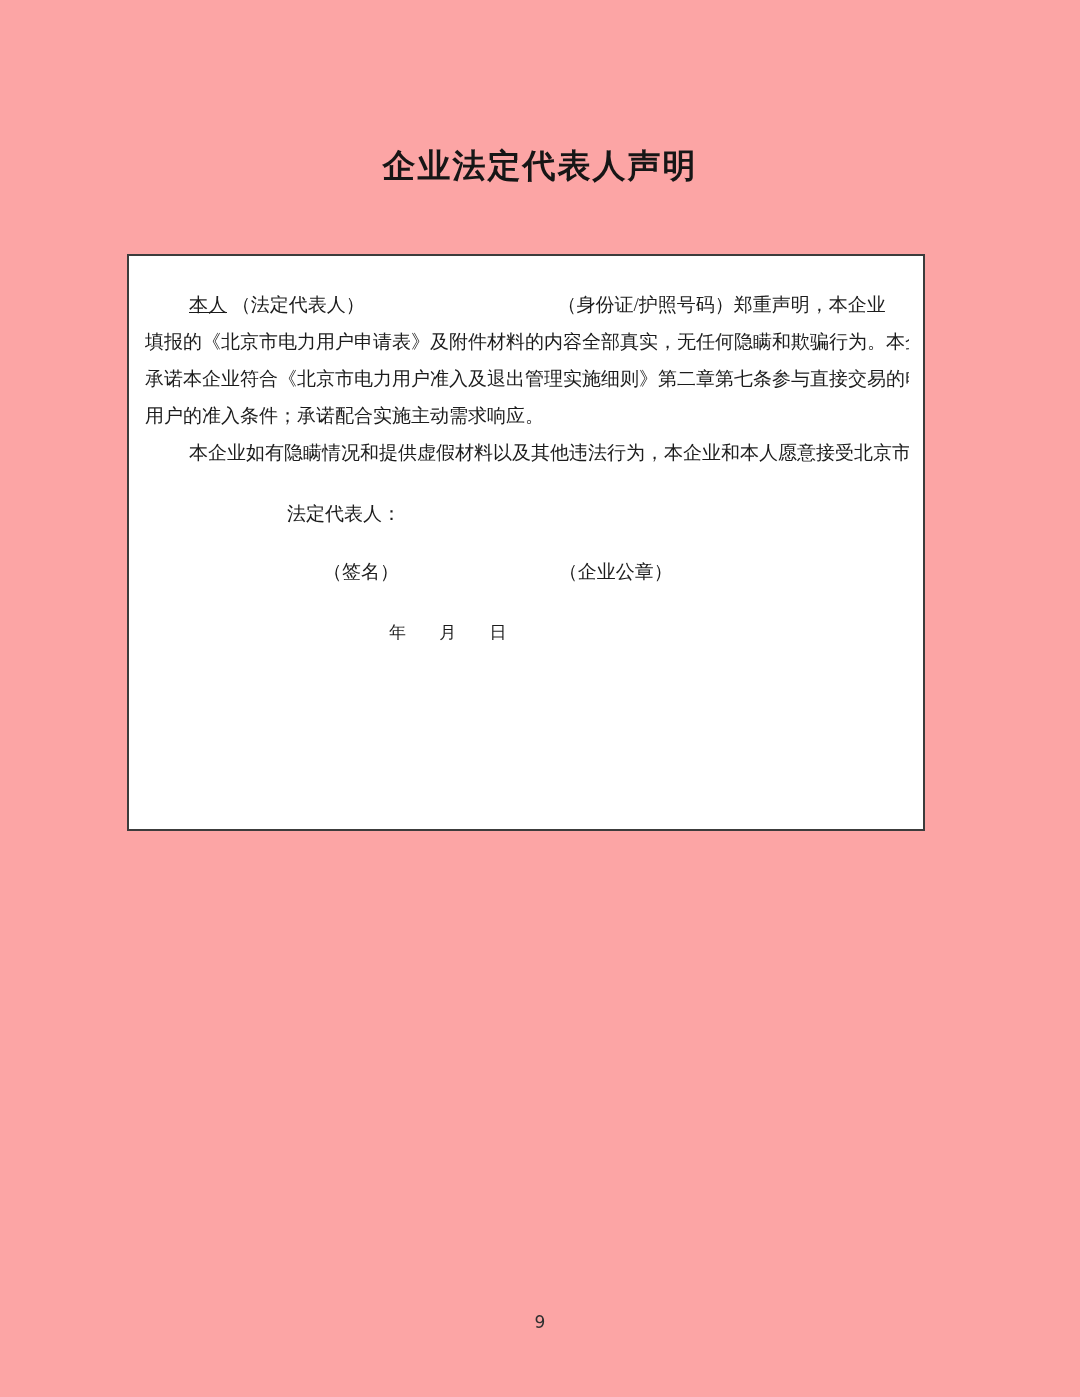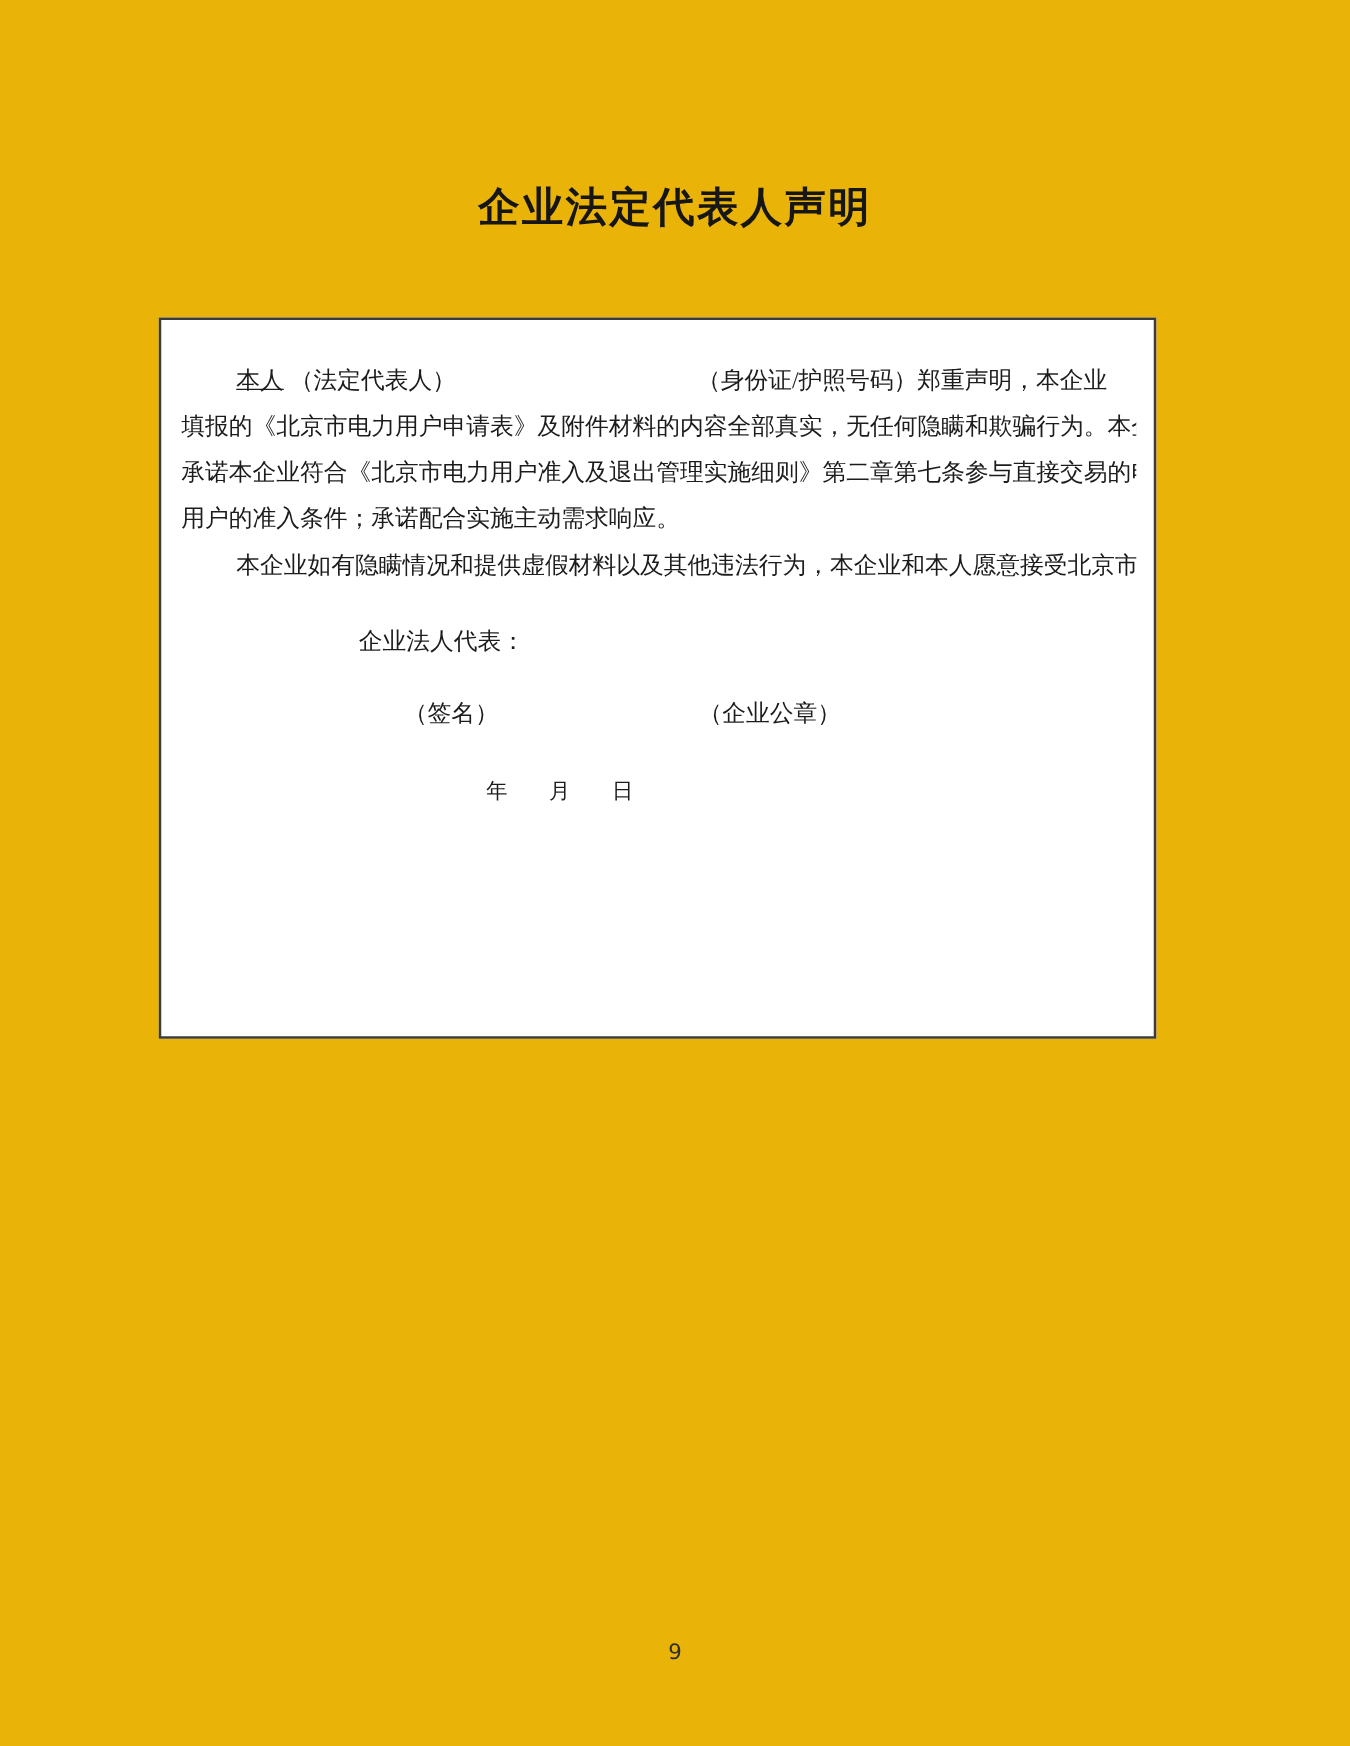--- a/index.html
+++ b/index.html
@@ -4,21 +4,21 @@
 <style>
   html, body {
     margin: 0;
     padding: 0;
     background: #ffffff;
   }
   .page {
     position: relative;
     width: 1080px;
     height: 1397px;
-    background: #eab308;
+    background: #fca5a5;
     font-family: "Liberation Serif", "DejaVu Serif", serif;
     color: #1c1c1c;
     overflow: hidden;
   }
   .doc-title {
     position: absolute;
     top: 144px;
     left: 0;
     width: 100%;
     margin: 0;
@@ -103,21 +103,21 @@
 
     <p class="line">填报的《北京市电力用户申请表》及附件材料的内容全部真实，无任何隐瞒和欺骗行为。本企业</p>
 
     <p class="line">承诺本企业符合《北京市电力用户准入及退出管理实施细则》第二章第七条参与直接交易的电力</p>
 
     <p class="line">用户的准入条件；承诺配合实施主动需求响应。</p>
 
     <p class="line indent2">本企业如有隐瞒情况和提供虚假材料以及其他违法行为，本企业和本人愿意接受北京市直</p>
 
 
-    <div class="sig-rep">企业法人代表：</div>
+    <div class="sig-rep">法定代表人：</div>
 
     <div class="sig-line">
       <span class="sig-sign">（签名）</span>
       <span class="sig-seal">（企业公章）</span>
     </div>
 
     <div class="date-line">
       <span class="date-y">年</span>
       <span class="date-m">月</span>
       <span class="date-d">日</span>

